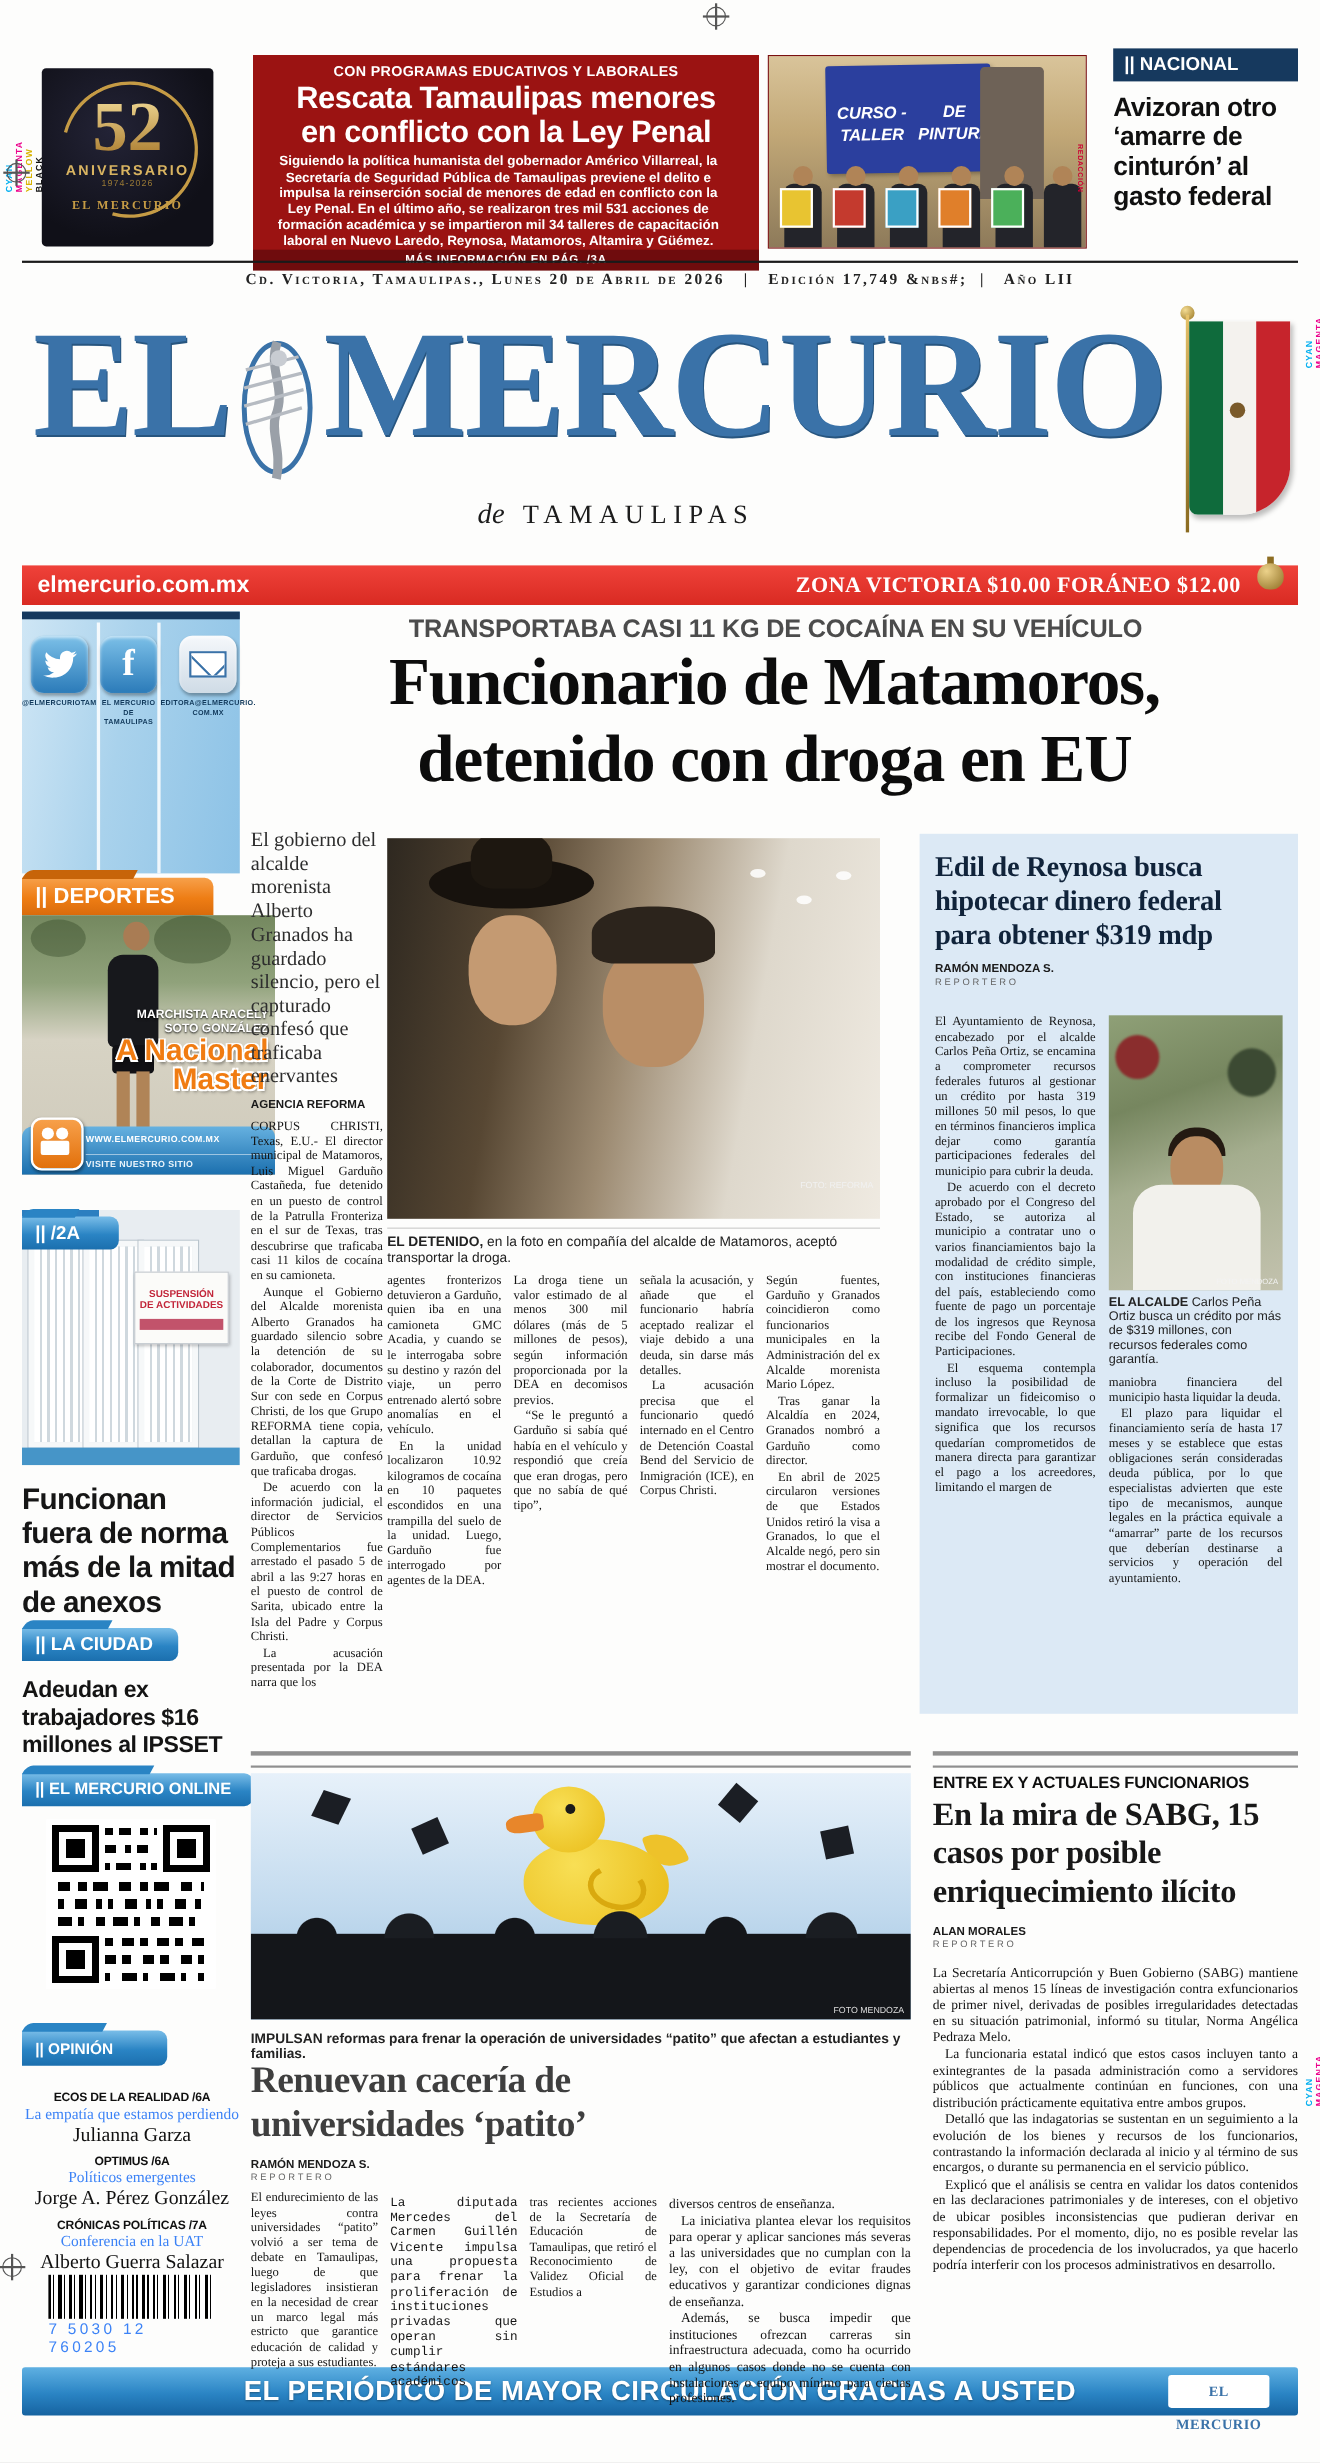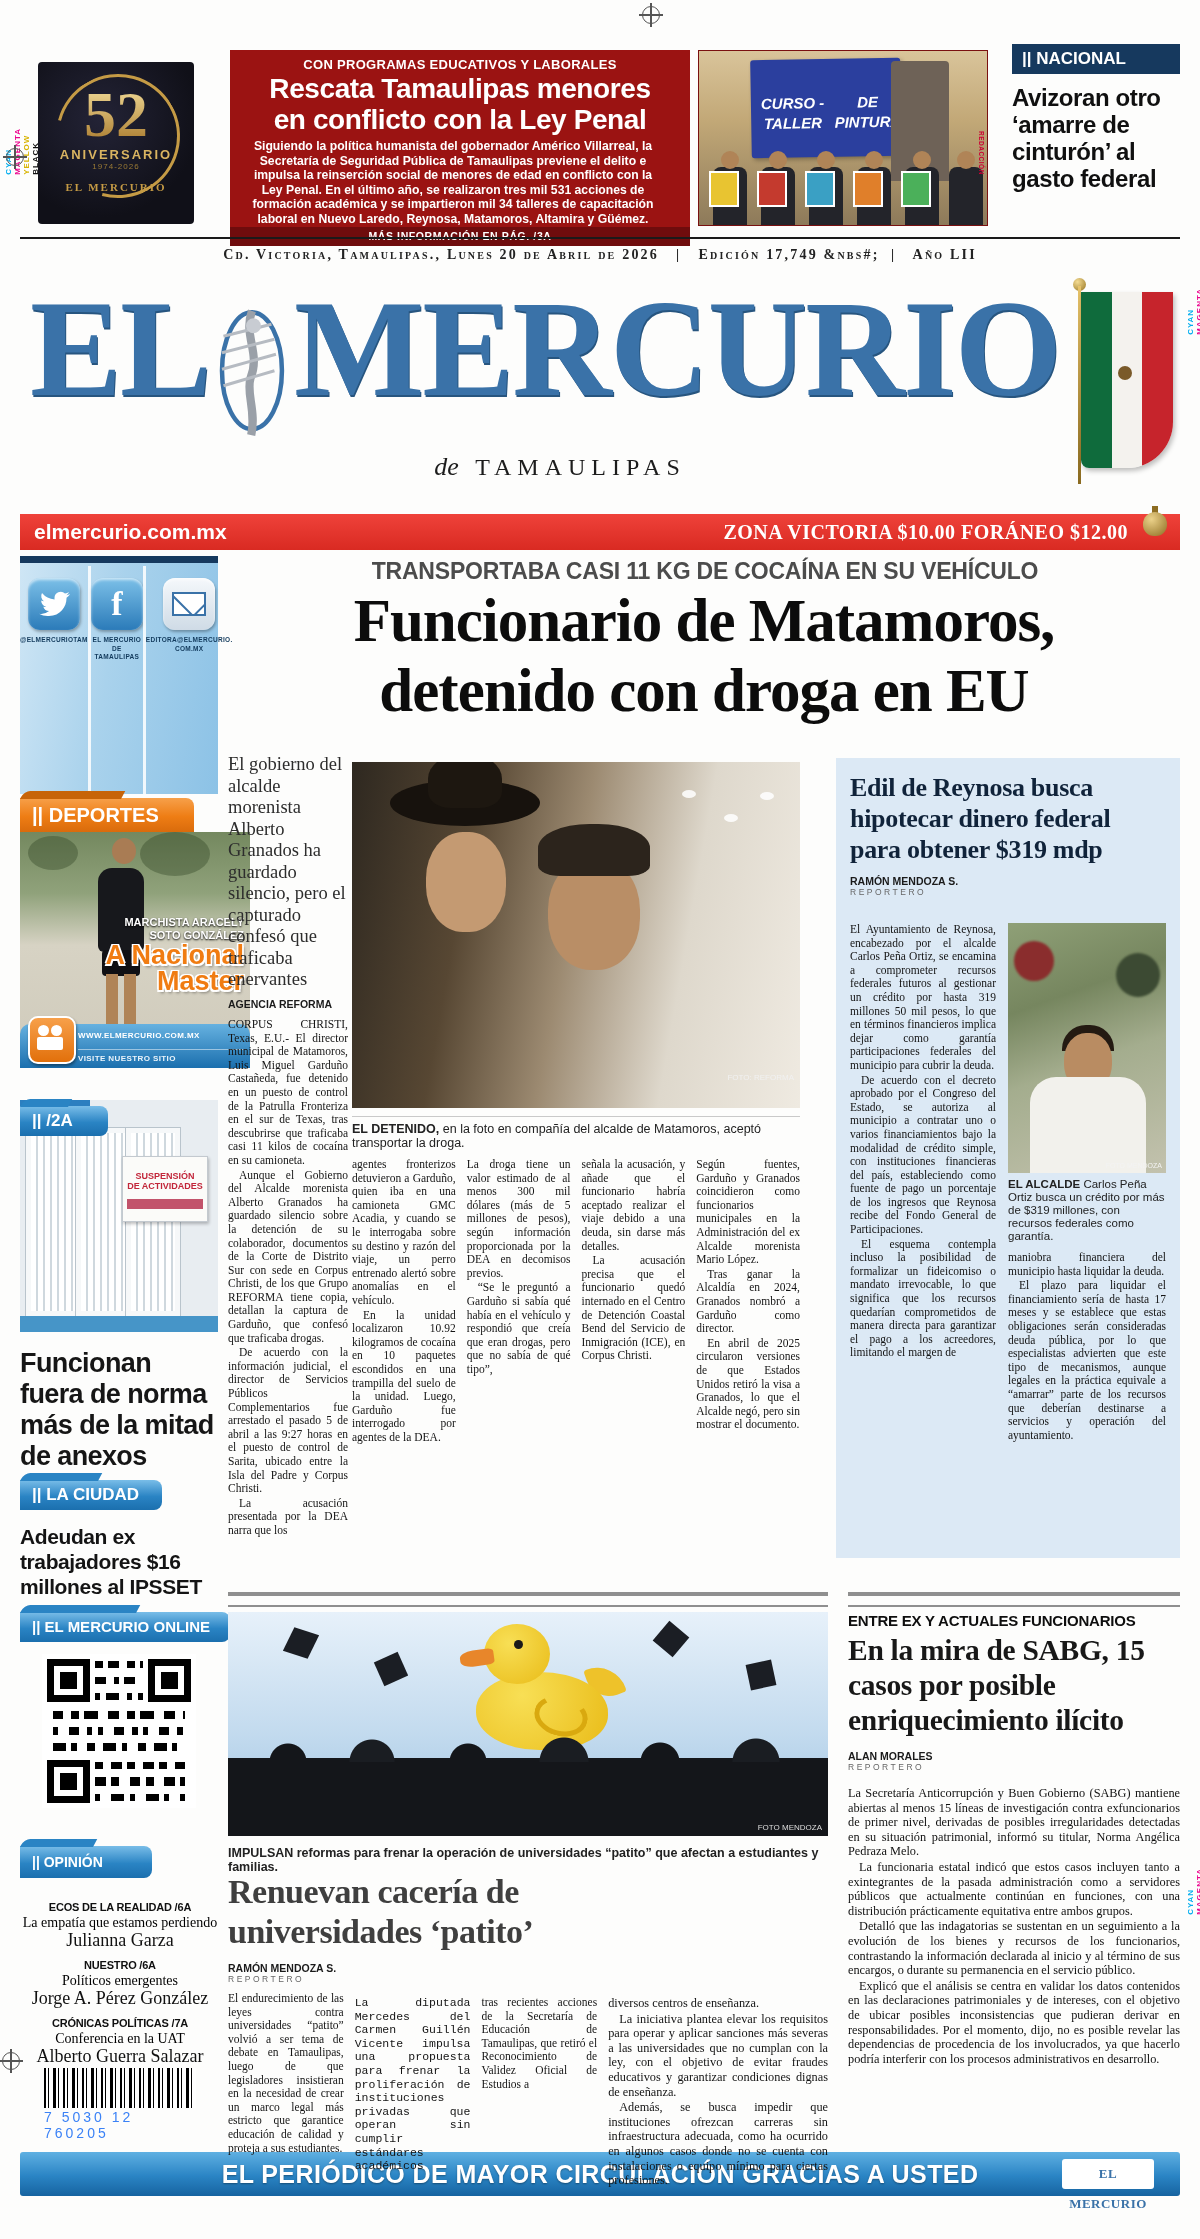--- a/index.html
+++ b/index.html
@@ -133,21 +133,21 @@
         text-align:center;box-shadow:1px 2px 3px rgba(0,0,0,.25);}
   .sign .st{font:700 9px/10px "Liberation Sans",sans-serif;color:#c2263a;margin-top:14px;}
   .sign .sb{height:10px;background:#c2536b;margin:8px 4px 0;}
   .lbl-2a{z-index:3;}
 
   
   .qr{background:#fff;}
   
   .op-wrap{text-align:center;}
   .op-col{font:700 11px/13px "Liberation Sans",sans-serif;letter-spacing:-.2px;color:#101010;margin-top:9px;}
-  .op-title{font:400 14px/15px "Liberation Serif",serif;color:#000000;margin-top:1px;}
+  .op-title{font:400 14px/15px "Liberation Serif",serif;color:#3b82f6;margin-top:1px;}
   .op-auth{font:400 18px/20px "Liberation Serif",serif;color:#111;}
   
   .bars{height:40px;background:repeating-linear-gradient(90deg,#000 0 2px,#fff 2px 4px,#000 4px 5px,#fff 5px 9px,#000 9px 12px,#fff 12px 14px,#000 14px 15px,#fff 15px 19px);}
   .bar-digits{font:400 14px "Liberation Sans",sans-serif;letter-spacing:3px;text-align:left;color:#3b82f6;margin-top:1px;}
 
   
   .banner{background:linear-gradient(180deg,#5fb0e2 0%,#2a84c4 55%,#1663a0 100%);color:#fff;display:flex;align-items:center;justify-content:center;border-radius:3px;}
   .banner .txt{font:700 25px "Liberation Sans",sans-serif;letter-spacing:.4px;text-shadow:0 1px 2px rgba(0,0,0,.35);}
   .banner .mini{position:absolute;right:26px;top:7px;width:92px;height:30px;background:#fff;border-radius:3px;
       font:700 13px/30px "Liberation Serif",serif;color:#3a72a8;text-align:center;letter-spacing:.5px;}
@@ -412,21 +412,21 @@
   </div>
 
   <div class="abs side-bar-label" style="left:20px;top:1846px;width:108px;height:32px;font-size:14px;line-height:32px;">|| OPINIÓN</div>
   <div class="abs op-wrap" style="left:20px;top:1892px;width:200px;">
     <div>
       <div class="op-col">ECOS DE LA REALIDAD /6A</div>
       <div class="op-title">La empatía que estamos perdiendo</div>
       <div class="op-auth">Julianna Garza</div>
     </div>
     <div>
-      <div class="op-col">NUESTRO /6A</div>
+      <div class="op-col">OPTIMUS /6A</div>
       <div class="op-title">Políticos emergentes</div>
       <div class="op-auth">Jorge A. Pérez González</div>
     </div>
     <div>
       <div class="op-col">CRÓNICAS POLÍTICAS /7A</div>
       <div class="op-title">Conferencia en la UAT</div>
       <div class="op-auth">Alberto Guerra Salazar</div>
     </div>
   </div>
 

